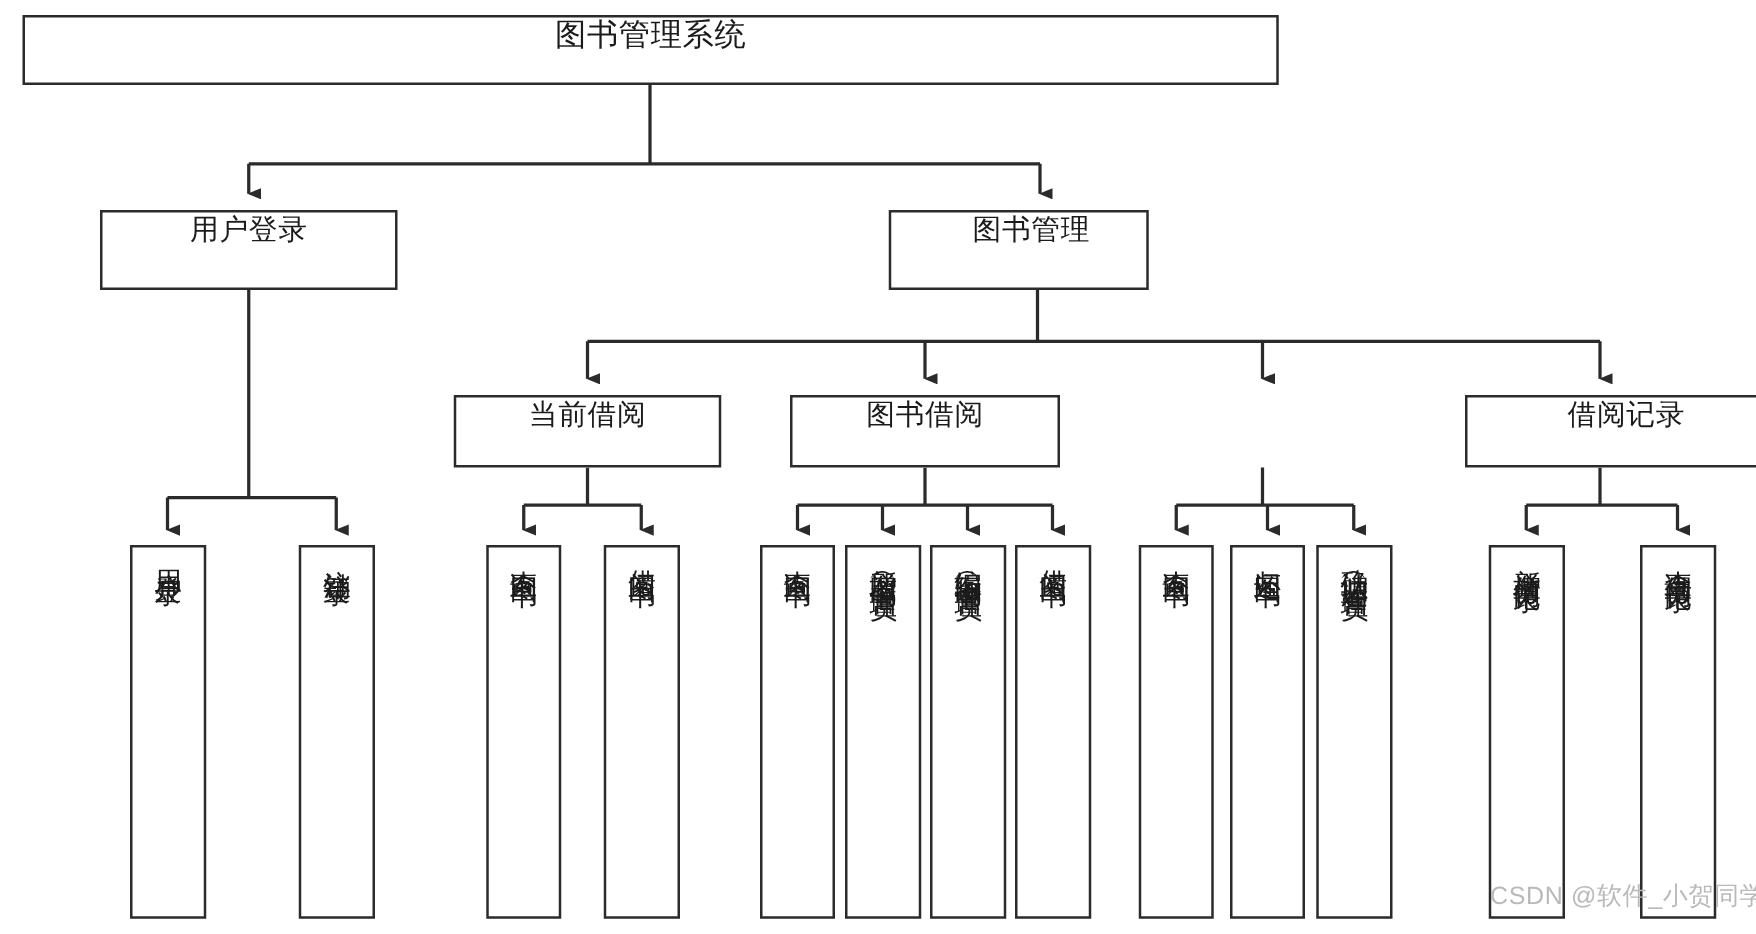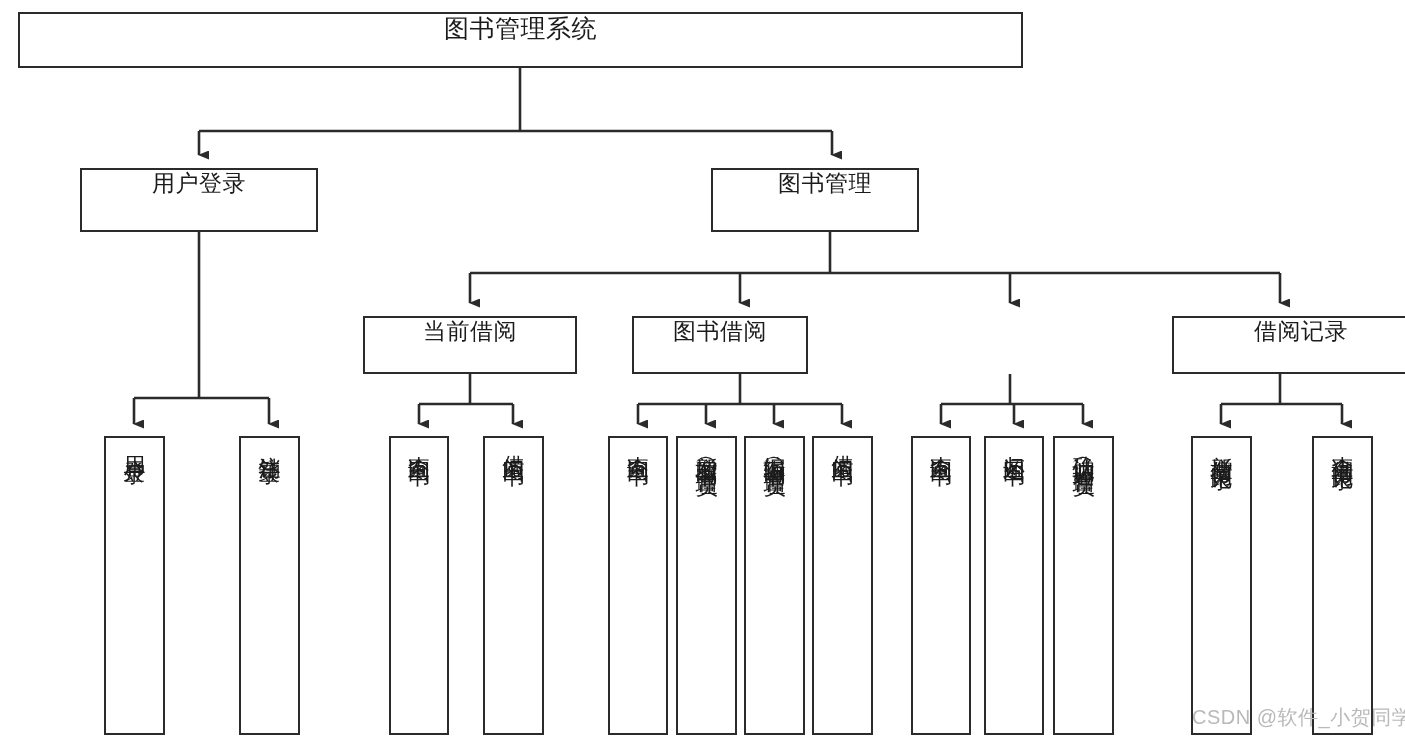--- a/index.html
+++ b/index.html
@@ -124,21 +124,21 @@
   <div class="node-box" style="left:80px; top:168px; width:238px; height:64px;">
     <span class="node-label-h">用户登录</span>
   </div>
   <div class="node-box" style="left:711px; top:168px; width:208px; height:64px;padding-left:20px;">
     <span class="node-label-h">图书管理</span>
   </div>
 
   <div class="node-box" style="left:363px; top:316px; width:214px; height:58px;">
     <span class="node-label-h">当前借阅</span>
   </div>
-  <div class="node-box" style="left:632px; top:316px; width:176px; height:58px;">
+  <div class="node-box" style="left:632px; top:316px; width:216px; height:58px;">
     <span class="node-label-h">图书借阅</span>
   </div>
   <div class="node-box" style="left:1172px; top:316px; width:258px; height:58px;">
     <span class="node-label-h">借阅记录</span>
   </div>
 
   <div class="node-box" style="left:104px; top:436px; width:61px; height:299px;">
     <span class="node-label-v">用户登录</span>
   </div>
   <div class="node-box" style="left:239px; top:436px; width:61px; height:299px;">

